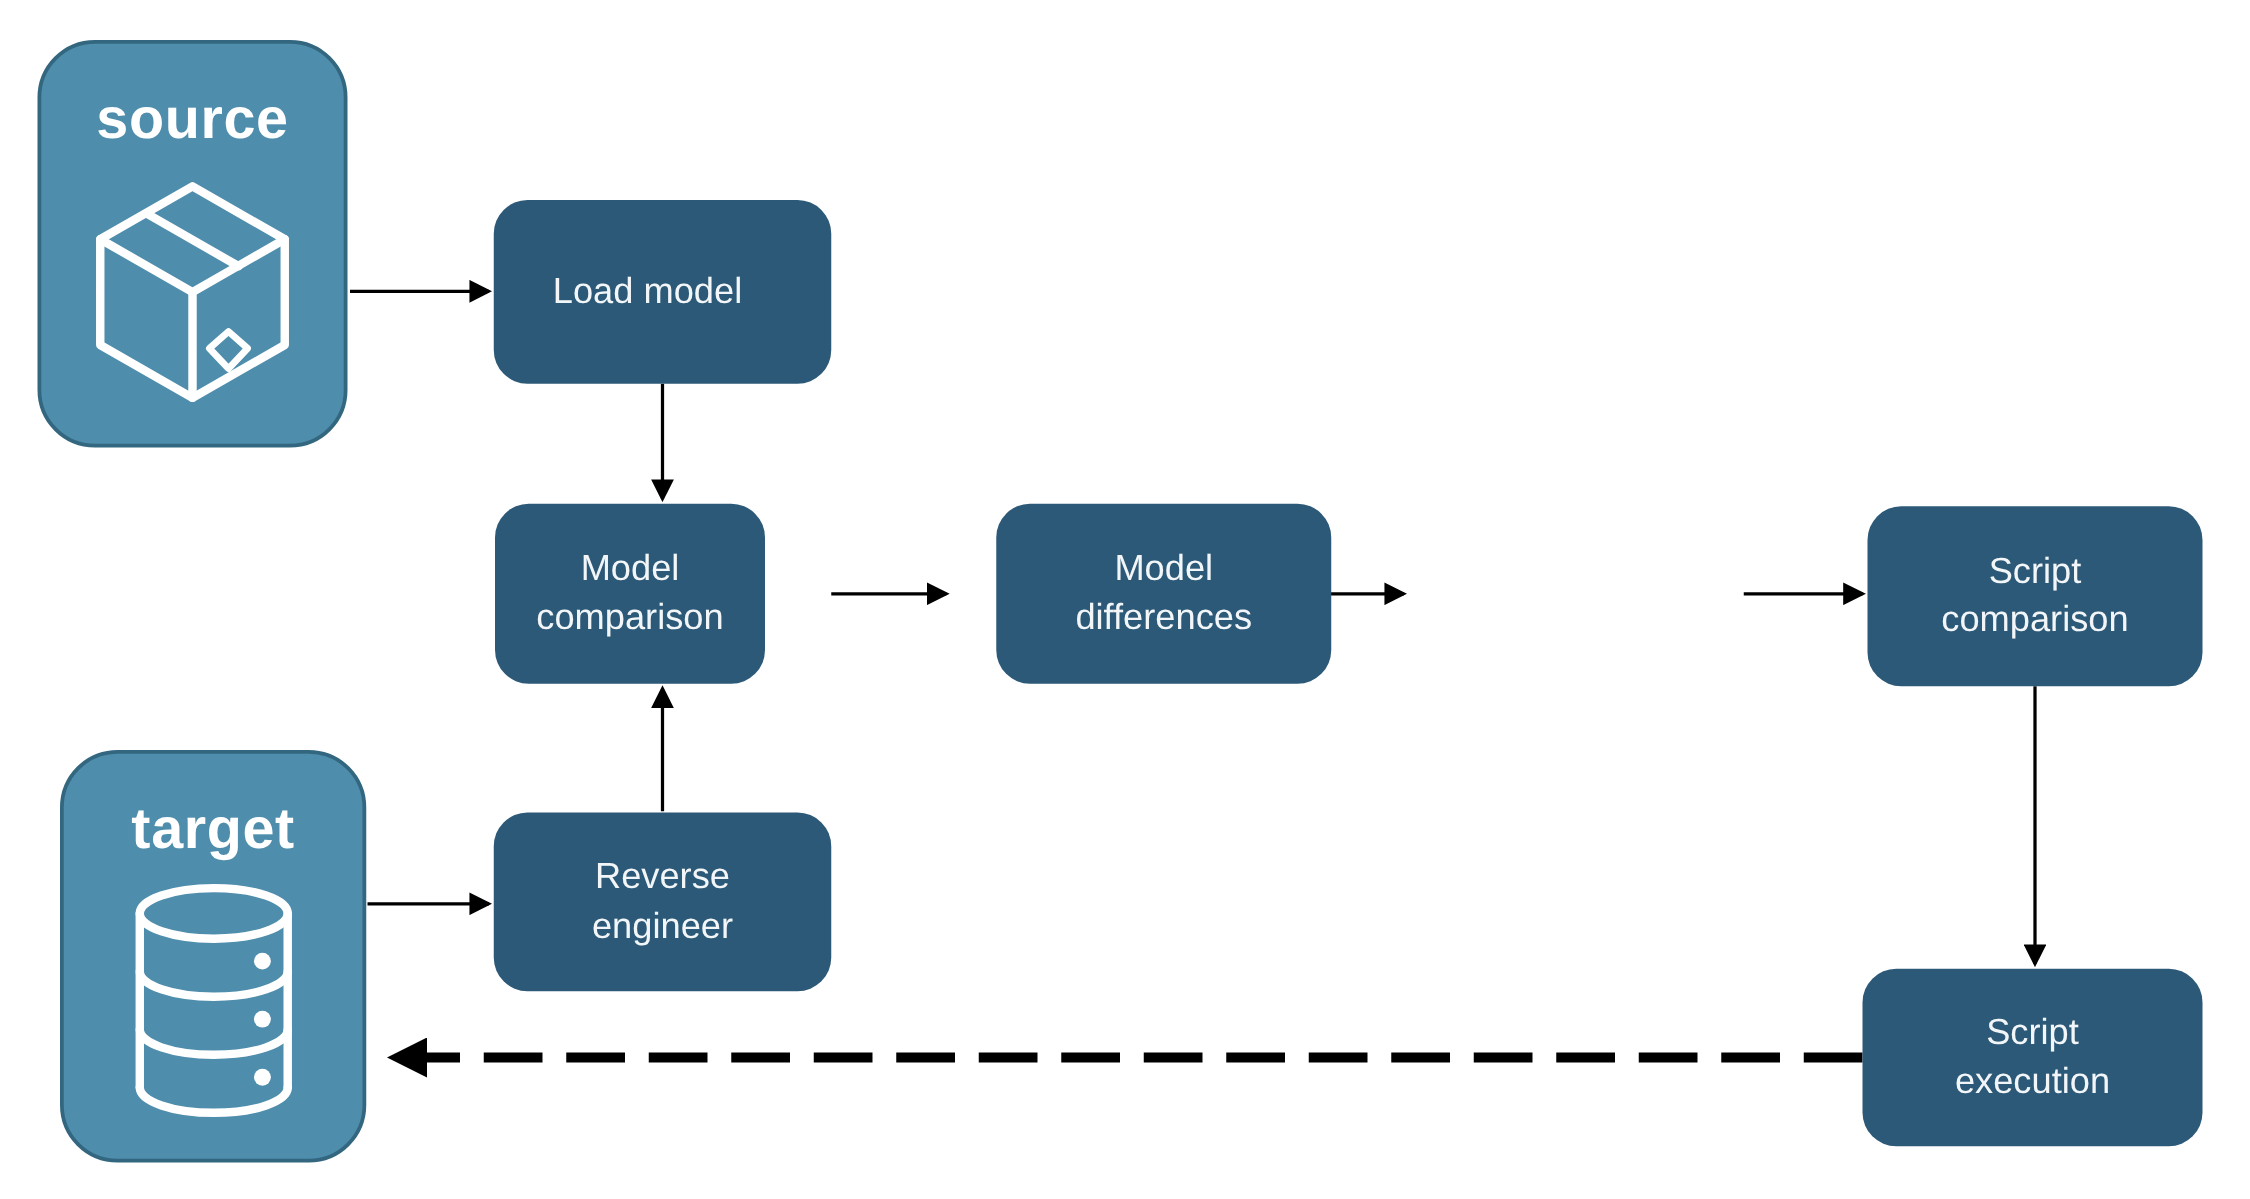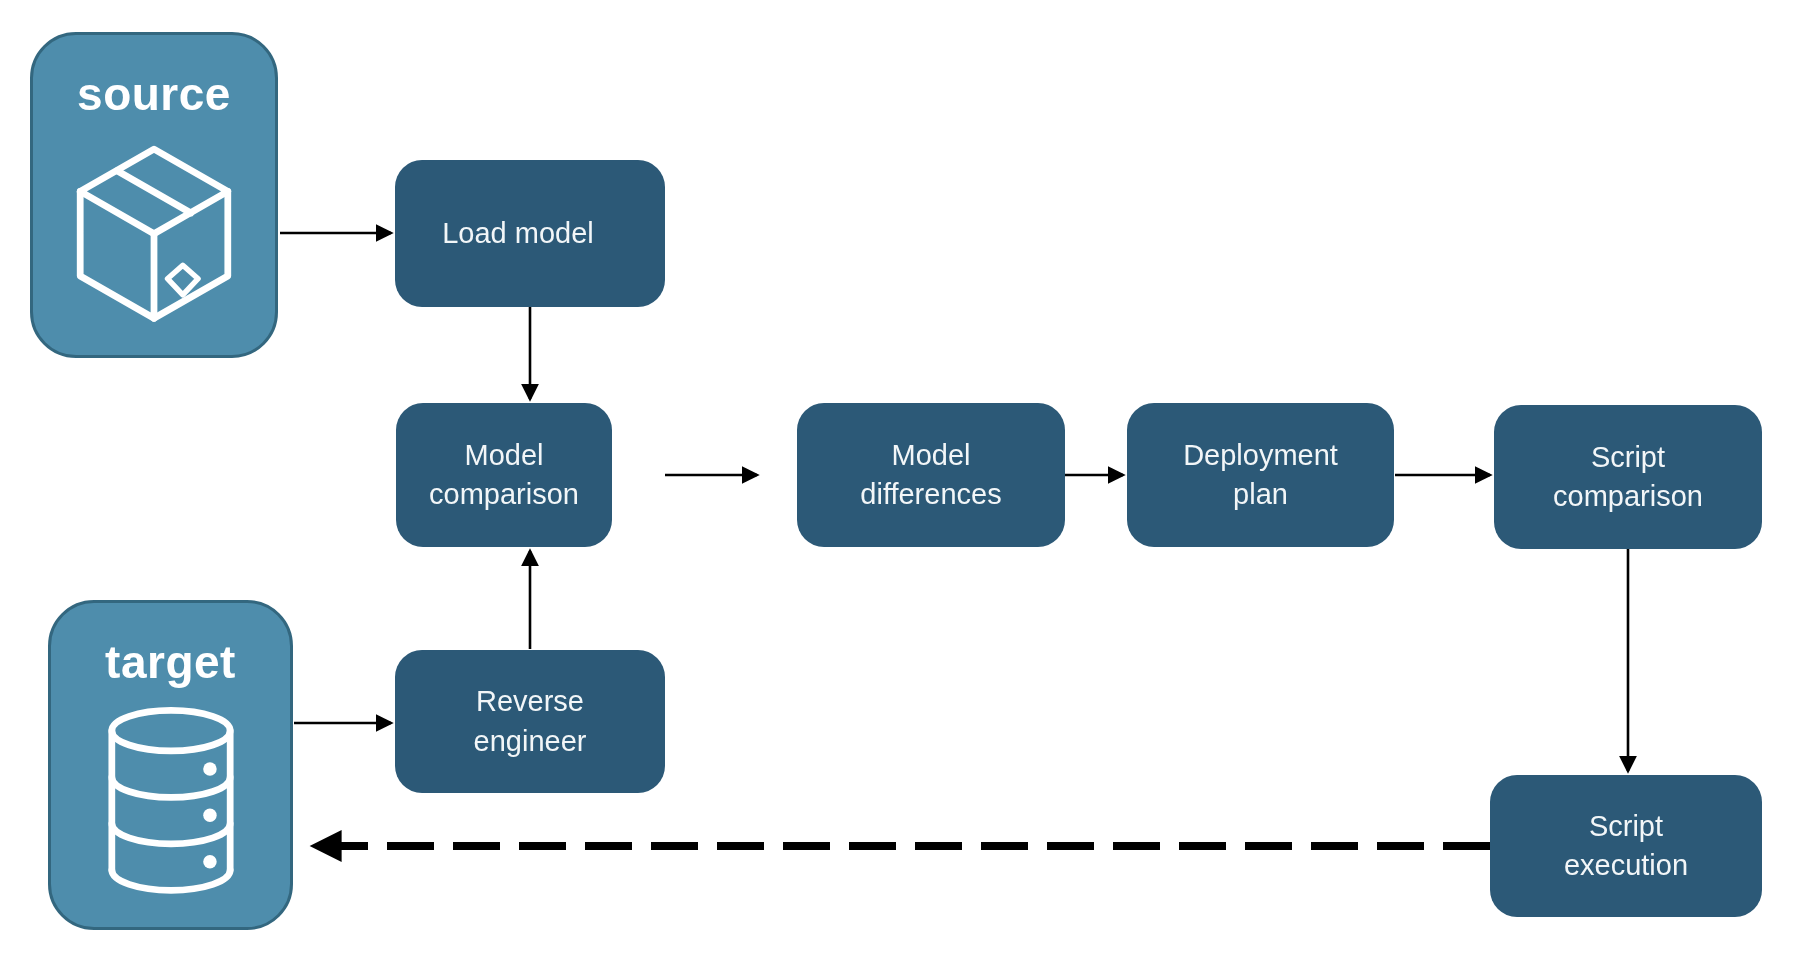--- a/index.html
+++ b/index.html
@@ -107,23 +107,20 @@
   </div>
 
   <div class="node" style="left:396px; top:403px; width:216px; height:144px;">
     <span>Model comparison</span>
   </div>
 
   <div class="node" style="left:761px; top:403px; width:268px; height:144px;margin-left:36px;">
     <span>Model differences</span>
   </div>
 
-  <div class="node" style="left:1127px; top:403px; width:267px; height:144px;">
-    <span>Deployment plan</span>
-  </div>
 
   <div class="node" style="left:1494px; top:405px; width:268px; height:144px;">
     <span>Script comparison</span>
   </div>
 
   <div class="node" style="left:395px; top:650px; width:270px; height:143px;">
     <span>Reverse engineer</span>
   </div>
 
   <div class="node" style="left:1490px; top:775px; width:272px; height:142px;">

